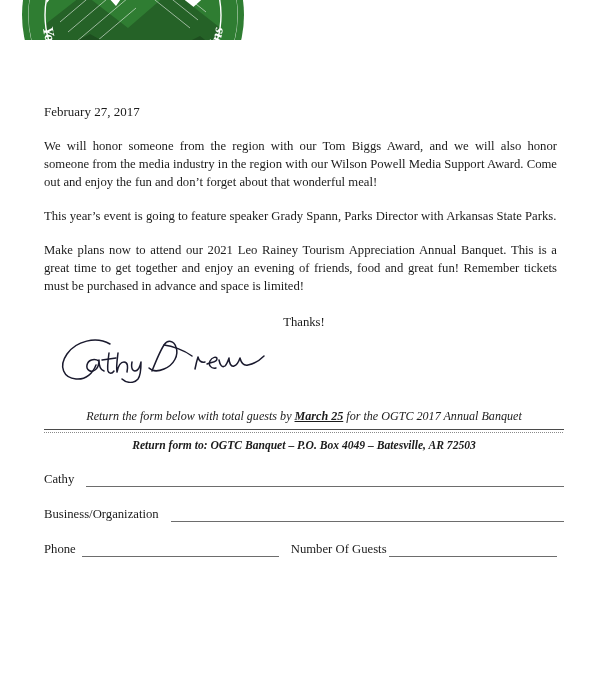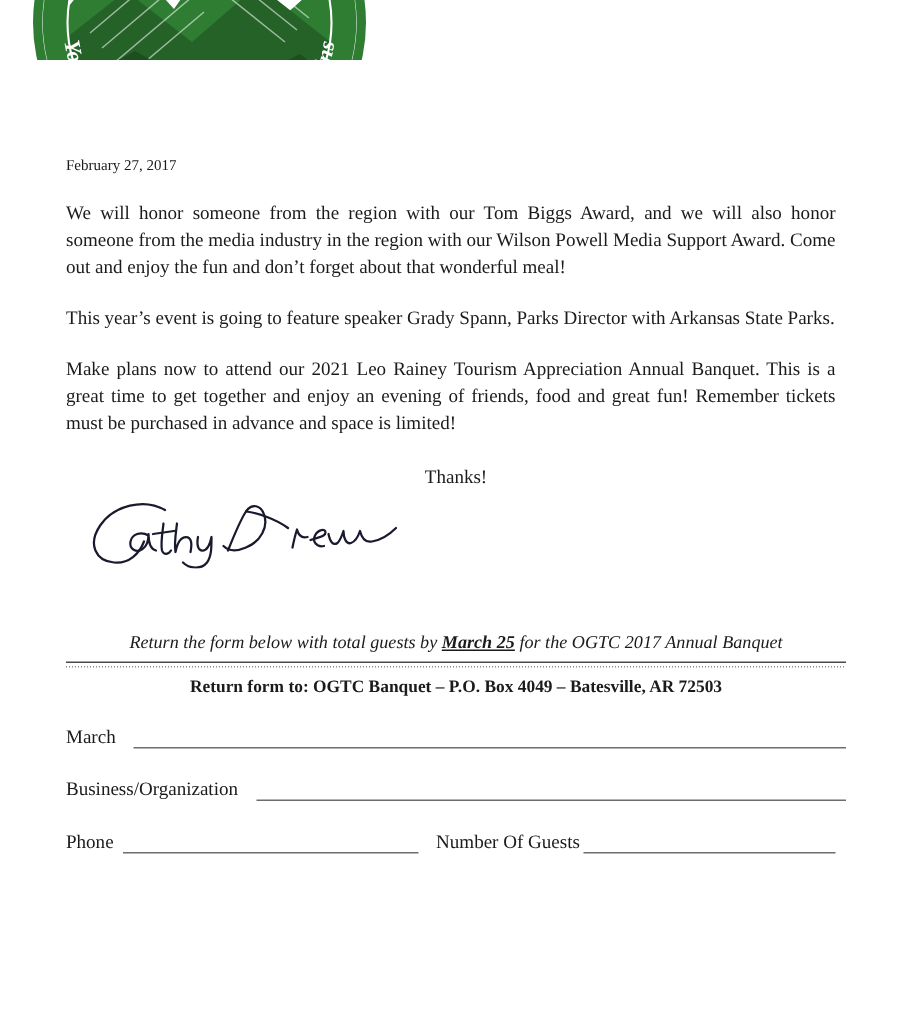--- a/index.html
+++ b/index.html
@@ -35,21 +35,21 @@
     display: block;
     width: 226px;
     height: 226px;
   }
 
   
   .page {
     padding: 0 36px 0 44px;
   }
   .letter-date {
-    font-size: 10px;
+    font-size: 13px;
     margin-top: 64px;
     margin-bottom: 0;
     line-height: 1.3;
   }
   .para {
     font-size: 12.7px;
     line-height: 1.42;
     text-align: justify;
     margin: 16px 0 0 0;
     padding-right: 7px;
@@ -75,21 +75,21 @@
     height: 50px;
   }
   .signer-name {
     font-size: 12.7px;
     margin: 4px 0 0 0;
     line-height: 1.3;
   }
 
   
   .form-header {
-    margin-top: 44px;
+    margin-top: 28px;
   }
   .return-line {
     font-size: 12.1px;
     font-style: italic;
     text-align: center;
     margin: 0;
     line-height: 1.3;
   }
   .return-line .deadline {
     font-weight: bold;
@@ -108,20 +108,21 @@
     background-size: 2px 1px;
     background-position: 0 2px;
     background-repeat: repeat-x;
   }
   .return-address {
     font-size: 11.6px;
     font-weight: bold;
     text-align: center;
     margin: 4px 0 0 0;
     line-height: 1.3;
+    font-style: italic;
   }
 
   
   .form-fields {
     margin-top: 20px;
   }
   .field-row {
     display: flex;
     align-items: flex-end;
     margin-bottom: 21px;
@@ -232,21 +233,21 @@
 
   <div class="form-header">
     <p class="return-line"><span>Return the form below with total guests by </span><span class="deadline">March 25</span><span> for the OGTC 2017 Annual Banquet</span></p>
     <div class="divider"></div>
     <p class="return-address">Return form to: OGTC Banquet – P.O. Box 4049 – Batesville, AR 72503</p>
   </div>
 
   <div class="form-fields">
 
     <div class="field-row">
-      <span class="field-label">March</span>
+      <span class="field-label">Cathy</span>
       <span class="gap-md"></span>
       <span class="field-line"></span>
     </div>
 
     <div class="field-row">
       <span class="field-label">Business/Organization</span>
       <span class="gap-md"></span>
       <span class="field-line"></span>
     </div>
 

